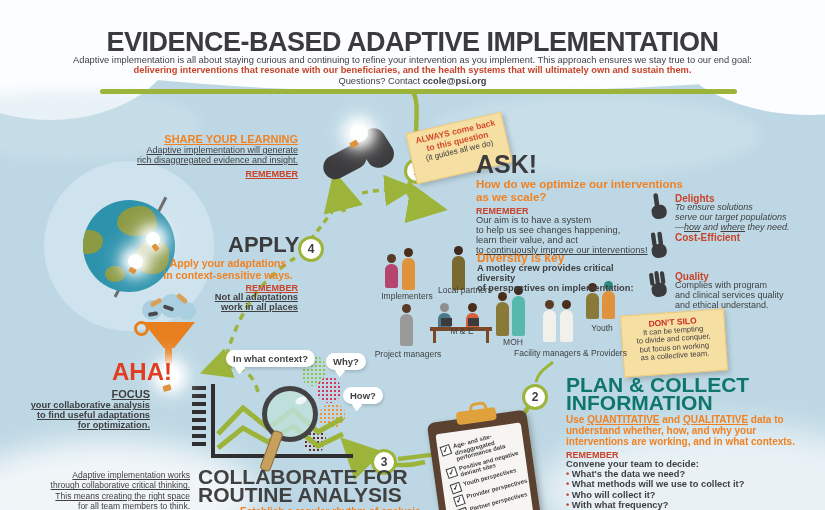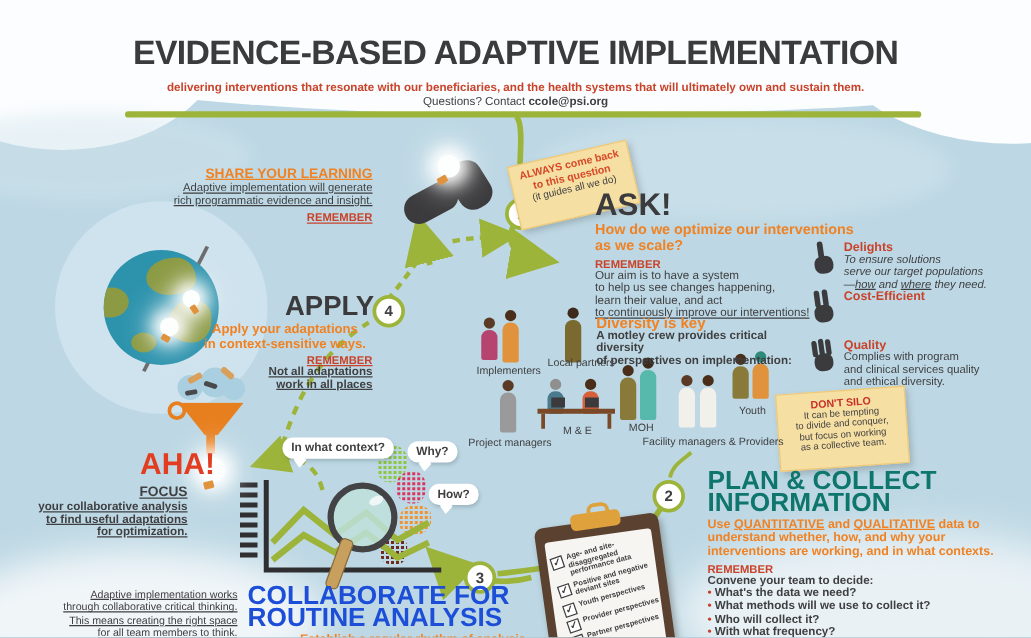--- a/index.html
+++ b/index.html
@@ -110,20 +110,21 @@
     <path d="M529,406 C505,446 460,452 398,459" stroke="#9db43b" stroke-width="4.5" fill="none"></path>
     <path d="M425,462 C400,469 366,463 353,450" stroke="#9db43b" stroke-width="4.5" fill="none" marker-end="url(#ah)"></path>
     <path d="M258,392 C252,368 233,362 213,369" stroke="#9db43b" stroke-width="3.5" fill="none" stroke-dasharray="7 6" marker-end="url(#ah)"></path>
     <path d="M226,356 C238,318 255,283 295,258" stroke="#9db43b" stroke-width="3.5" fill="none" stroke-dasharray="7 6"></path>
     <path d="M310,240 C320,228 329,216 336,206" stroke="#9db43b" stroke-width="3.5" fill="none" stroke-dasharray="6 5"></path>
     <path d="M344,212 C342,204 340,196 338,188" stroke="#9db43b" stroke-width="4.5" fill="none" marker-end="url(#ah)"></path>
     <path d="M362,193 C376,190 390,190 402,189" stroke="#9db43b" stroke-width="3.5" fill="none" stroke-dasharray="6 5" marker-end="url(#ah)"></path>
   </svg>
 
   <div class="t b ctr" style="left:0;top:27px;width:825px;font-size:27px;letter-spacing:-.5px;color:#3b3b3d;">EVIDENCE-BASED ADAPTIVE IMPLEMENTATION</div>
+  <div class="t ctr" style="left:60px;top:55px;width:705px;font-size:9.3px;">Adaptive implementation is all about staying curious and continuing to refine your intervention as you implement. This approach ensures we stay true to our end goal:</div>
   <div class="t b ctr" style="left:60px;top:65px;width:705px;font-size:9.3px;color:#c9432a;">delivering interventions that resonate with our beneficiaries, and the health systems that will ultimately own and sustain them.</div>
   <div class="t ctr" style="left:60px;top:76px;width:705px;font-size:9.3px;">
     <span>Questions? Contact </span><span class="b">ccole@psi.org</span>
   </div>
 
   <div class="step" style="left:404px;top:158px;">
       <span>1</span>
     </div>
   <div class="step" style="left:522px;top:384px;">
       <span>2</span>
@@ -179,21 +180,21 @@
     <g fill="#3b3b3d" transform="rotate(-8 12 15)">
         <rect x="5" y="13" width="15" height="14" rx="6"></rect>
         <rect x="4.5" y="2" width="4.2" height="13" rx="2.1"></rect>
         <rect x="10" y="1" width="4.2" height="14" rx="2.1"></rect>
         <rect x="15.5" y="2" width="4.2" height="13" rx="2.1"></rect>
       </g>
   </svg>
   <div class="t b" style="left:675px;top:271px;font-size:10px;color:#c9432a;">Quality</div>
   <div class="t pre" style="left:675px;top:281px;font-size:9px;line-height:9.8px;width:145px;">Complies with program
 and clinical services quality
-and ethical diversity.</div>
+and ethical understand.</div>
 
   <div class="t b orange" style="left:477px;top:251px;font-size:12px;">Diversity is key</div>
   <div class="t b pre" style="left:477px;top:263px;font-size:9.3px;line-height:10px;width:175px;">A motley crew provides critical diversity
 of perspectives on implementation:</div>
 
   <div class="person" style="left:385px;top:254px;">
       <i class="head" style="background:#5a3a24;"></i>
       <i class="torso" style="background:#b5446e;height:24px;"></i>
     </div>
   <div class="person" style="left:402px;top:248px;">
@@ -246,21 +247,21 @@
       <i class="torso" style="background:#8a7a3a;height:26px;"></i>
     </div>
   <div class="person" style="left:602px;top:281px;">
       <i class="head" style="background:#2e8a7a;"></i>
       <i class="torso" style="background:#e0923c;height:28px;"></i>
     </div>
 
   <div class="grp-label" style="left:362px;top:292px;width:90px;">Implementers</div>
   <div class="grp-label" style="left:425px;top:286px;width:80px;">Local partners</div>
   <div class="grp-label" style="left:353px;top:350px;width:110px;">Project managers</div>
-  <div class="grp-label" style="left:437px;top:340px;width:50px;">M &amp; E</div>
+  <div class="grp-label" style="left:437px;top:327px;width:50px;">M &amp; E</div>
   <div class="grp-label" style="left:495px;top:338px;width:36px;">MOH</div>
   <div class="grp-label" style="left:508px;top:349px;width:125px;">Facility managers &amp; Providers</div>
   <div class="grp-label" style="left:572px;top:324px;width:60px;">Youth</div>
 
   <div class="sticky" style="left:622px;top:312px;width:92px;height:52px;transform:rotate(-4deg);">
     <div class="ctr b" style="font-size:8.5px;color:#c9302a;">DON'T SILO</div>
     <div class="ctr pre" style="font-size:7.6px;line-height:8.3px;color:#3f3f41;">It can be tempting
 to divide and conquer,
 but focus on working
 as a collective team.</div>
@@ -333,21 +334,21 @@
 
   <div class="blob" style="left:302px;top:356px;width:24px;height:30px;border-radius:46% 54% 60% 40%/55% 45% 62% 38%;background-image:radial-gradient(#8dc63f 1.3px, transparent 1.4px);"></div>
   <div class="blob" style="left:317px;top:377px;width:24px;height:26px;border-radius:55% 45% 42% 58%/48% 52% 55% 45%;background-image:radial-gradient(#d9365e 1.3px, transparent 1.4px);"></div>
   <div class="blob" style="left:319px;top:404px;width:26px;height:24px;border-radius:50% 50% 58% 42%/60% 40% 50% 50%;background-image:radial-gradient(#f0922d 1.3px, transparent 1.4px);"></div>
   <div class="blob" style="left:304px;top:428px;width:22px;height:24px;border-radius:52% 48% 44% 56%/50% 50% 60% 40%;background-image:radial-gradient(#6d2b1f 1.3px, transparent 1.4px);"></div>
 
   <div class="bubble" style="left:226px;top:350px;">In what context?</div>
   <div class="bubble" style="left:326px;top:353px;">Why?</div>
   <div class="bubble" style="left:343px;top:387px;">How?</div>
 
-  <div class="t b" style="left:198px;top:468px;font-size:21px;line-height:18px;color:#1d4ed8;">
+  <div class="t b" style="left:198px;top:468px;font-size:21px;line-height:18px;color:#404040;">
     <span>COLLABORATE FOR</span><br>
     <span>ROUTINE ANALYSIS</span>
   </div>
   <div class="t b orange" style="left:240px;top:506px;font-size:10px;">Establish a regular rhythm of analysis</div>
   <div class="t rgt pre" style="left:38px;top:470px;width:152px;font-size:8.5px;line-height:10.3px;">Adaptive implementation works
 through collaborative critical thinking.
 This means creating the right space
 for all team members to think.</div>
 
   <div class="t b" style="left:112px;top:358px;font-size:24px;color:#e23d20;">AHA!</div>
@@ -384,21 +385,21 @@
 
   <div class="t b" style="left:228px;top:232px;font-size:22px;color:#3b3b3d;">APPLY</div>
   <div class="t b orange ctr pre" style="left:160px;top:258px;width:136px;font-size:10.5px;line-height:11.5px;">Apply your adaptations
 in context-sensitive ways.</div>
   <div class="t b red rgt" style="left:178px;top:283px;width:120px;font-size:9px;">REMEMBER</div>
   <div class="t b rgt pre" style="left:178px;top:292px;width:120px;font-size:9.3px;line-height:10px;">Not all adaptations
 work in all places</div>
 
   <div class="t b orange rgt" style="left:118px;top:133px;width:180px;font-size:11px;">SHARE YOUR LEARNING</div>
   <div class="t rgt pre" style="left:118px;top:145px;width:180px;font-size:9px;line-height:10px;">Adaptive implementation will generate
-rich programmatic evidence and insight.</div>
+rich disaggregated evidence and insight.</div>
   <div class="t b red rgt" style="left:118px;top:169px;width:180px;font-size:9px;">REMEMBER</div>
 
   <div class="hand-dark" style="left:322px;top:150px;width:46px;height:24px;border-radius:12px;transform:rotate(-28deg);"></div>
   <div class="hand-dark" style="left:356px;top:134px;width:40px;height:28px;border-radius:12px;transform:rotate(58deg);"></div>
   <div class="hand-dark" style="left:332px;top:164px;width:18px;height:10px;border-radius:6px;transform:rotate(-50deg);"></div>
   <div class="bulb" style="left:350px;top:124px;width:18px;height:18px;"></div>
   <div class="bulb-base" style="left:350px;top:141px;width:8px;height:6px;transform:rotate(-30deg);"></div>
 
 </div>
 

